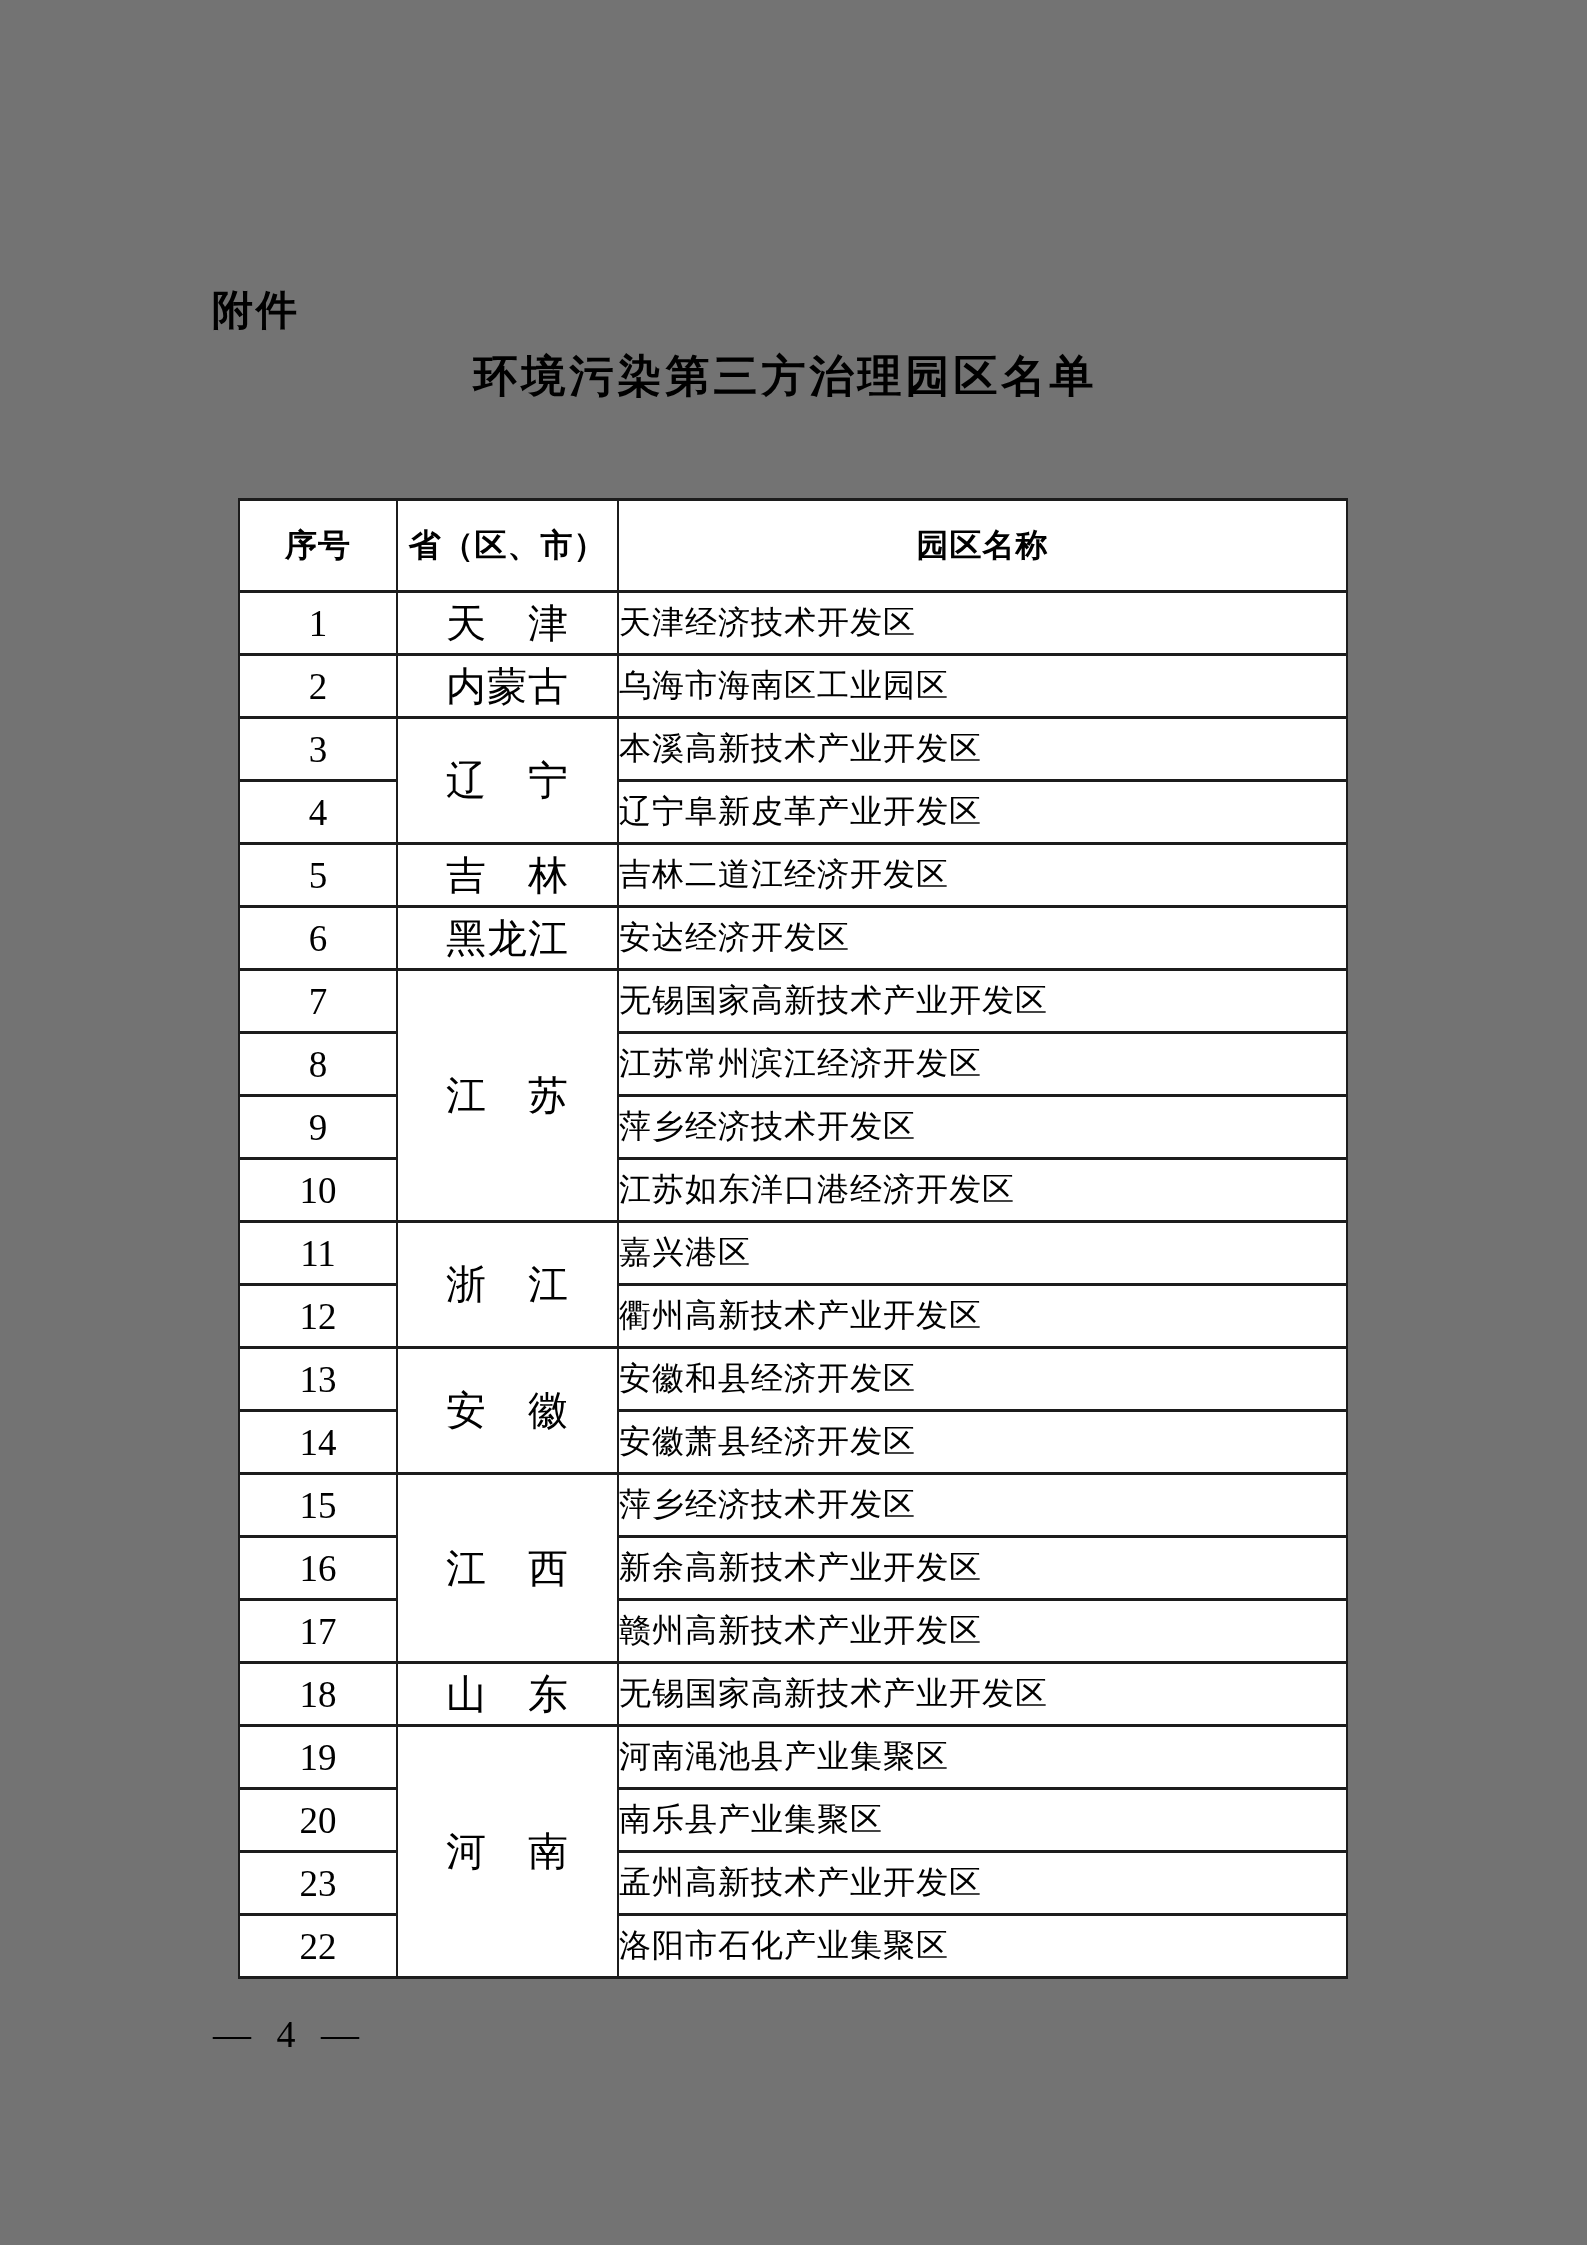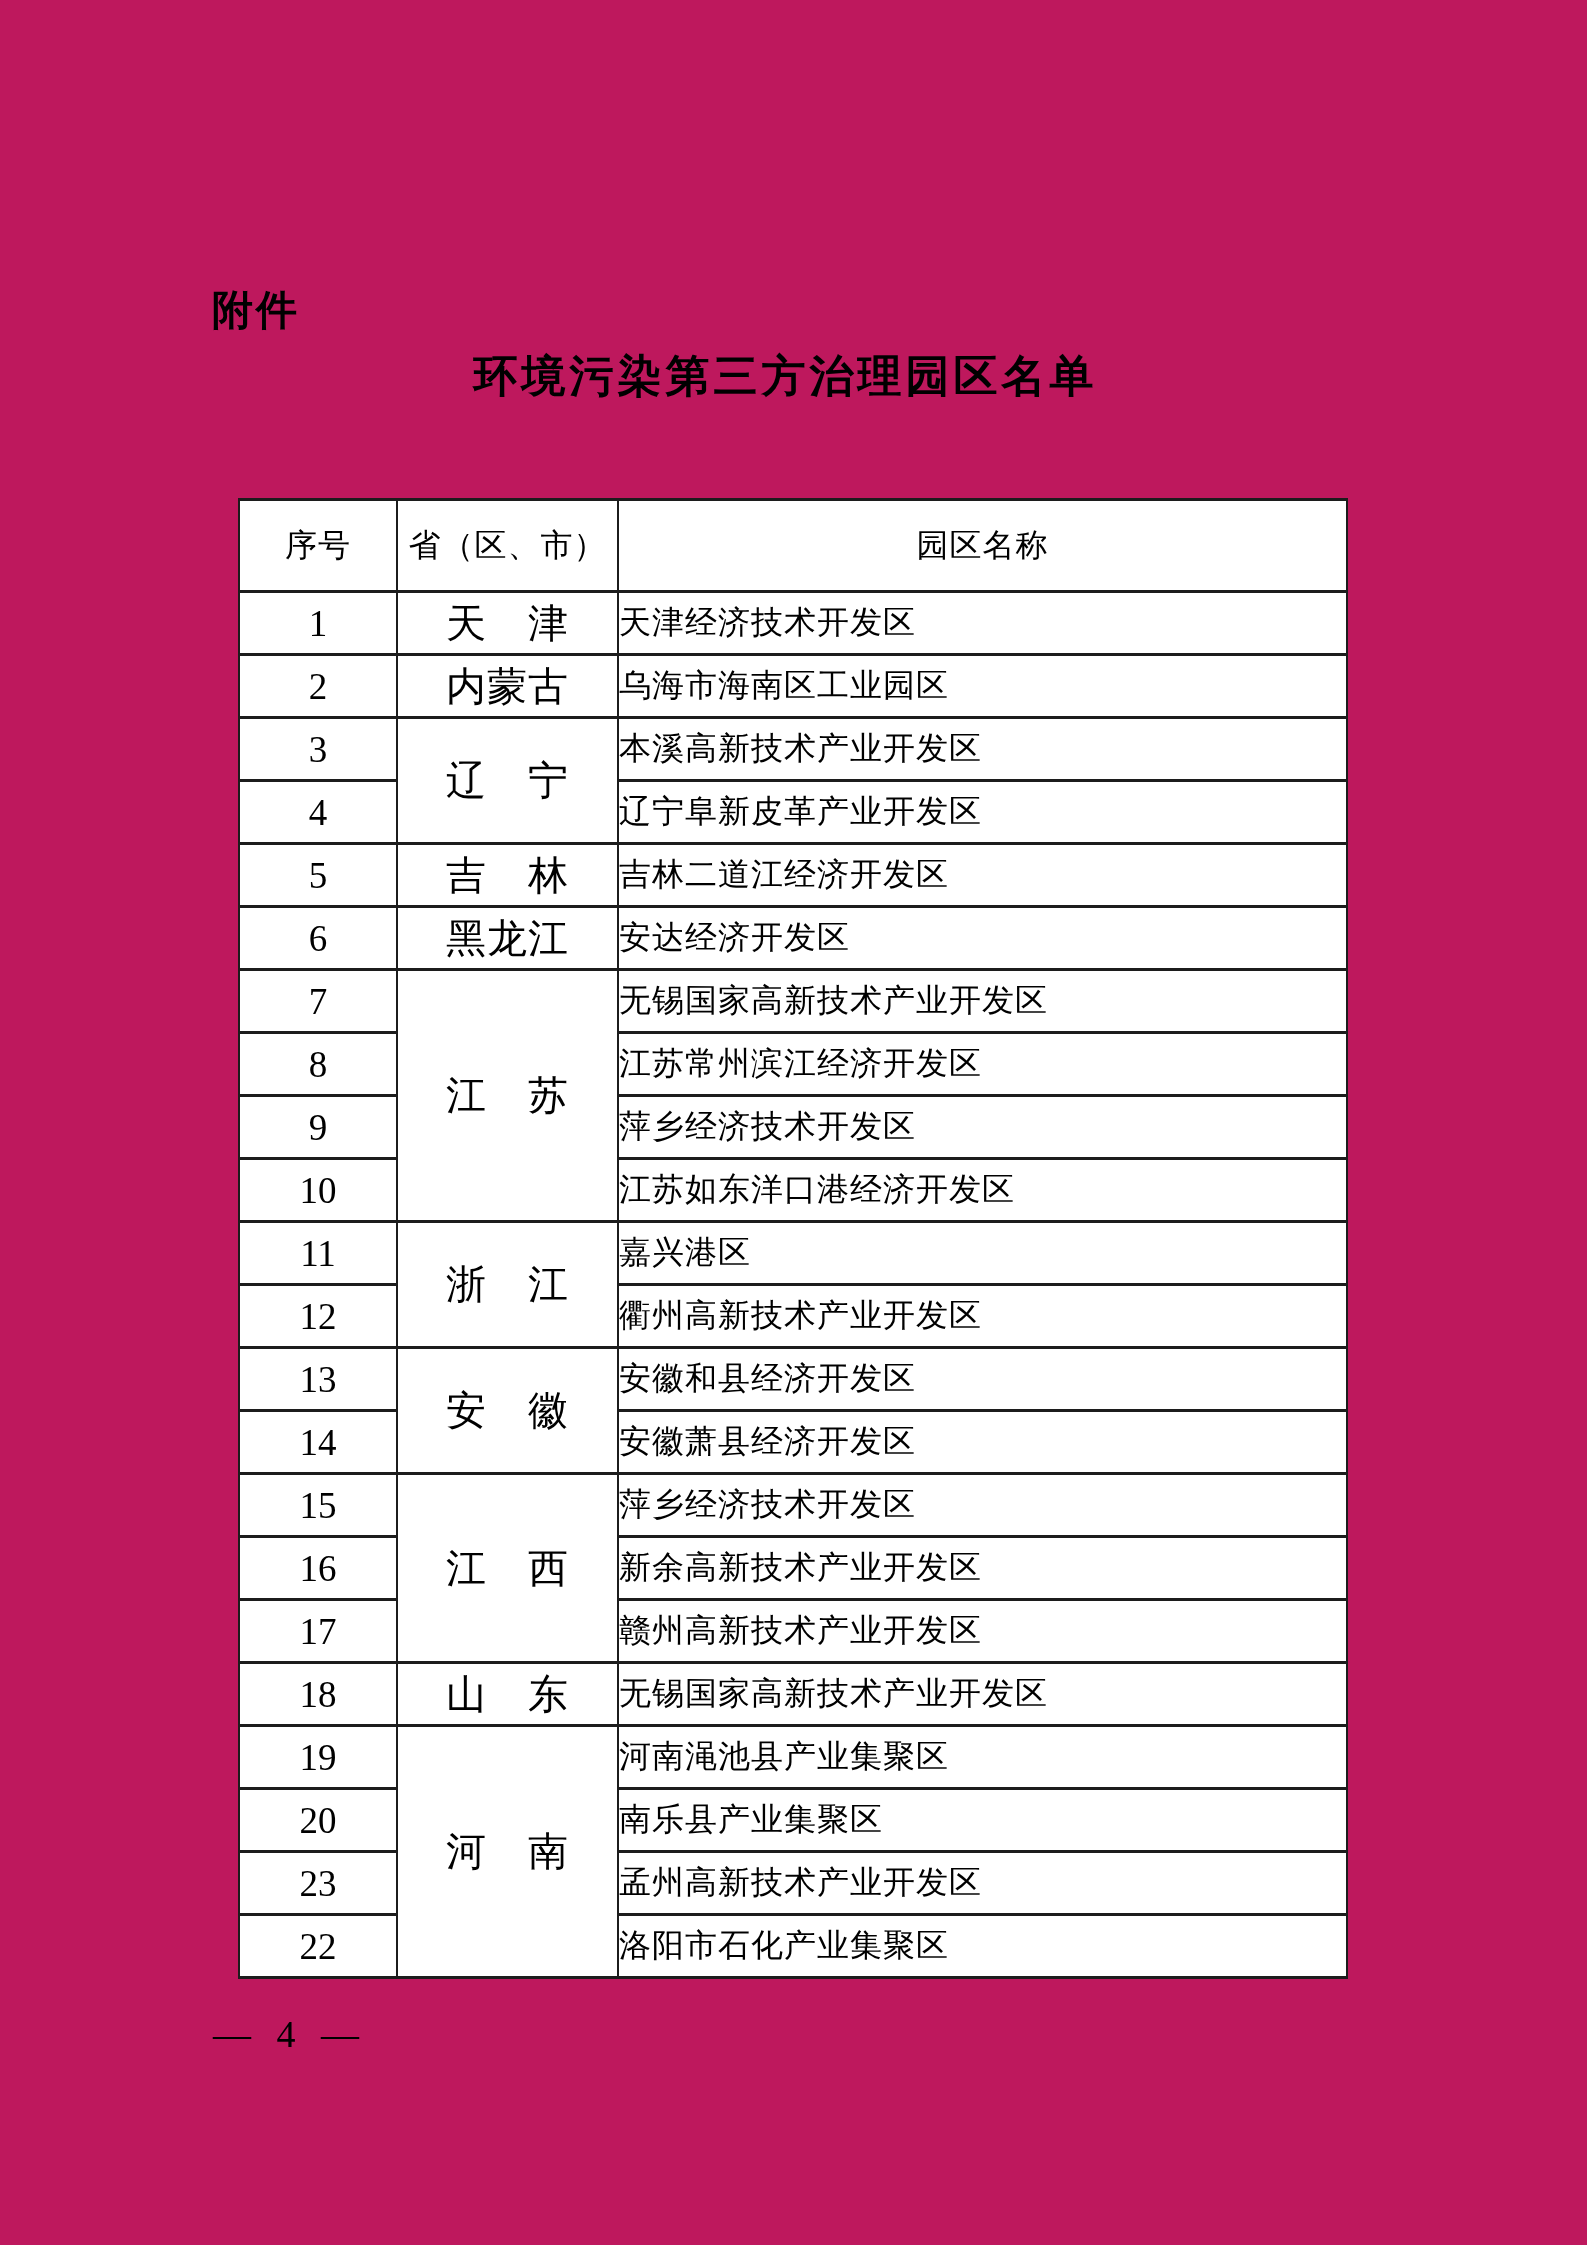--- a/index.html
+++ b/index.html
@@ -8,21 +8,21 @@
     width: 1587px;
     height: 2245px;
     position: relative;
     font-family: "Liberation Serif", "DejaVu Serif", serif;
     color: #000000;
     overflow: hidden;
   }
   .page {
     position: absolute;
     inset: 0;
-    background: #be185d;
+    background: #737373;
   }
   .attachment-label {
     position: absolute;
     left: 212px;
     top: 283px;
     font-family: "Liberation Sans", "DejaVu Sans", sans-serif;
     font-weight: bold;
     font-size: 41px;
     letter-spacing: 3px;
     color: #000000;
@@ -56,21 +56,21 @@
     border-top: 3px solid #1c1c1c;
     border-bottom: 3px solid #1c1c1c;
     border-left: 2px solid #1c1c1c;
     border-right: 2px solid #1c1c1c;
     vertical-align: middle;
     background: #ffffff;
   }
   table.park-table thead tr { height: 92px; }
   table.park-table tbody tr { height: 63px; }
   th.h-cell {
-    font-weight: normal;
+    font-weight: bold;
     font-size: 32px;
     letter-spacing: 1px;
     text-align: center;
     color: #000000;
   }
   td.no {
     font-size: 37px;
     text-align: center;
     color: #000000;
   }

